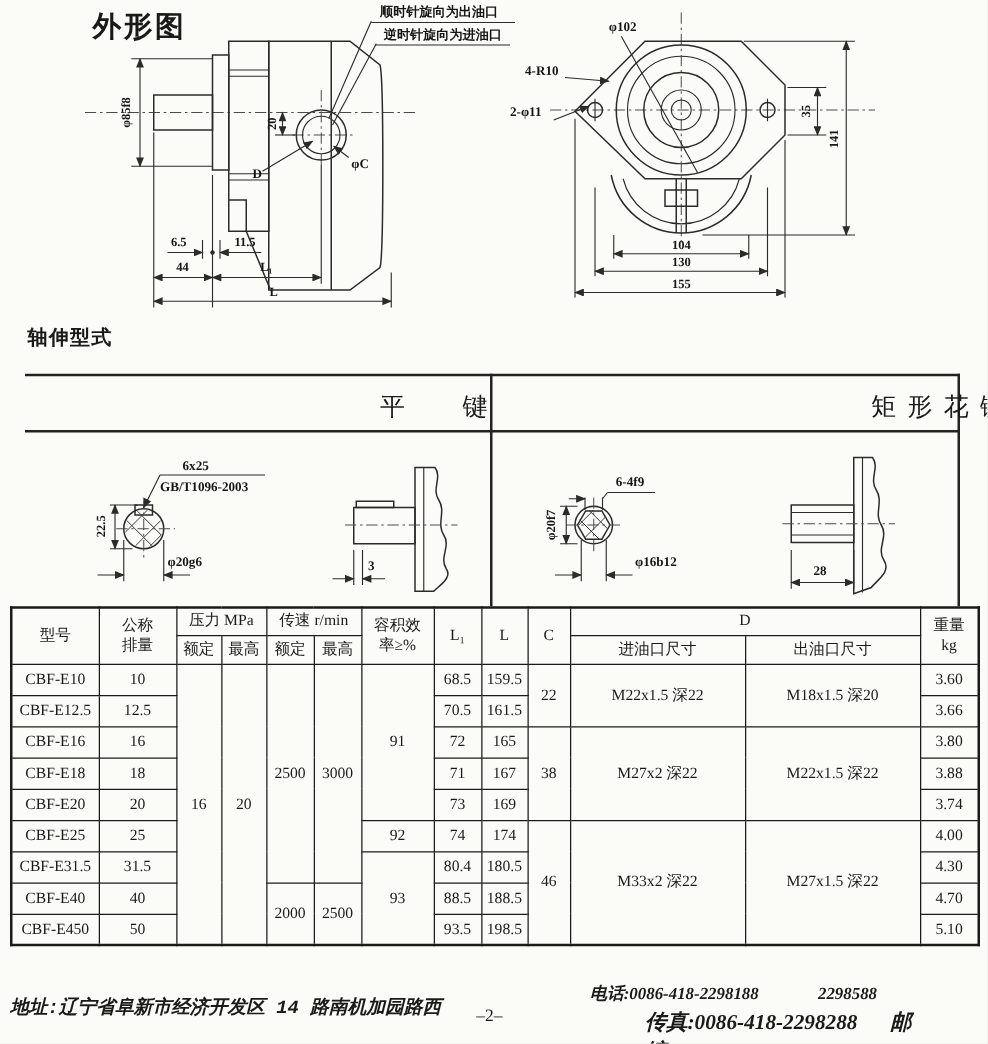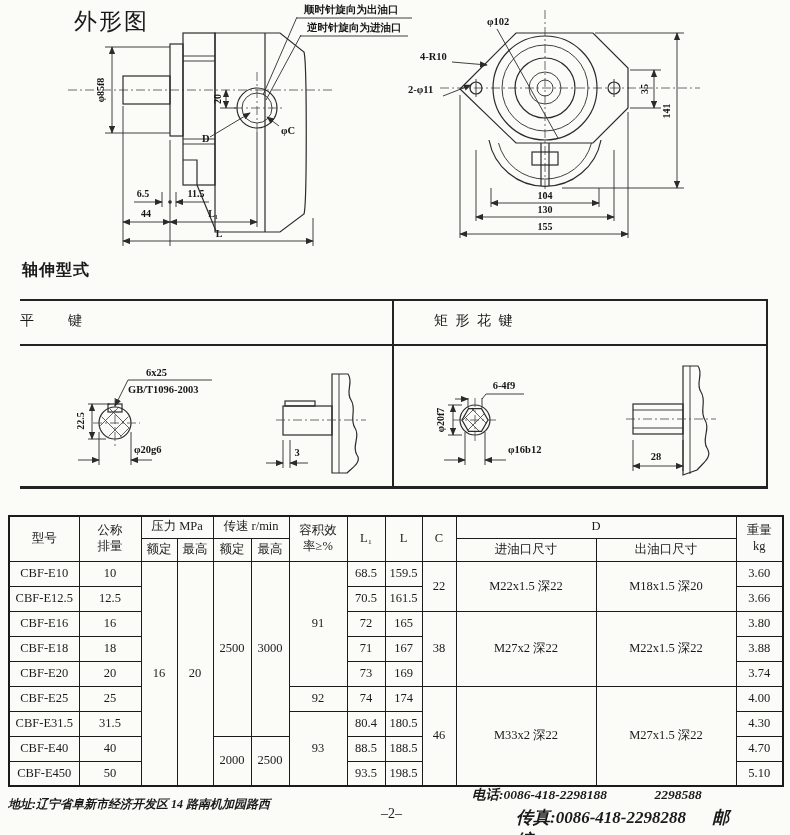--- a/index.html
+++ b/index.html
@@ -1,24 +1,24 @@
 <!DOCTYPE html>
 <html><head>
 <meta charset="utf-8">
 <style>
   html,body{margin:0;padding:0;background:#e8e8e6;}
   .page{position:relative;width:790px;height:835px;margin:0 auto;background:#fbfbf8;
         font-family:"Liberation Serif", serif;color:#1a1a1a;overflow:hidden;}
   .abs{position:absolute;}
   
-  .big-title{font-size:23px;font-weight:normal;letter-spacing:2px;}
+  .big-title{font-size:23px;font-weight:bold;letter-spacing:2px;}
   .sub-title{font-size:16px;font-weight:600;letter-spacing:1px;}
   
   .band-line{background:#232323;}
-  .band-head{font-size:14px;text-align:left;letter-spacing:2px;}
+  .band-head{font-size:20px;text-align:right;letter-spacing:2px;}
   
   table.spec{border-collapse:collapse;table-layout:fixed;width:774px;
              border:2.5px solid #1b1b1b;background:#fbfbf8;}
   table.spec th, table.spec td{border:1.5px solid #1b1b1b;text-align:center;vertical-align:middle;
              padding:0;font-weight:normal;overflow:hidden;}
   table.spec th{font-size:12.5px;line-height:1.25;}
   table.spec td{font-size:12.5px;}
   .num{font-family:"Liberation Serif", serif;}
   
   .ln{stroke:#2b2b2b;stroke-width:1.2;fill:none;}
@@ -293,21 +293,21 @@
       <line class="cl" x1="626" y1="419" x2="716" y2="419"></line>
     </g>
     <g>
       <line class="dim" x1="633" y1="440" x2="633" y2="471"></line>
       <line class="dim" x1="683" y1="440" x2="683" y2="471"></line>
       <line class="dim" x1="633" y1="466" x2="683" y2="466" marker-start="url(#ar)" marker-end="url(#ar)"></line>
       <text class="d11" text-anchor="middle" x="656" y="460">28</text>
     </g>
   </svg>
 
-  <div class="abs" style="left:8px;top:515px;">
+  <div class="abs" style="left:8px;top:485px;">
     <table class="spec">
       <colgroup>
         <col style="width:70px">
           <col style="width:62px">
           <col style="width:36px">
           <col style="width:36px">
         <col style="width:38px">
           <col style="width:38px">
           <col style="width:58px">
           <col style="width:38px">
@@ -426,21 +426,21 @@
         <td class="num">CBF-E450</td>
         <td class="num">50</td>
         <td class="num">93.5</td>
         <td class="num">198.5</td>
         <td class="num">5.10</td>
       </tr>
     </tbody>
       </table>
   </div>
 
-  <div class="abs foot" style="left:8px;top:796px;font-size:12px;">地址:辽宁省阜新市经济开发区 14 路南机加园路西</div>
+  <div class="abs foot" style="left:8px;top:796px;font-size:15px;font-family:Liberation Mono, monospace;">地址:辽宁省阜新市经济开发区 14 路南机加园路西</div>
   <div class="abs" style="left:381px;top:806px;font-size:14px;">–2–</div>
   <div class="abs foot" style="left:472px;top:786px;font-size:13.5px;">
     <span>电话:0086-418-2298188</span>
     <span style="margin-left:44px;">2298588</span>
   </div>
   <div class="abs foot" style="left:516px;top:806px;font-size:17px;">
     <span>传真:0086-418-2298288</span>
     <span style="margin-left:22px;">邮编:123000</span>
   </div>
 

